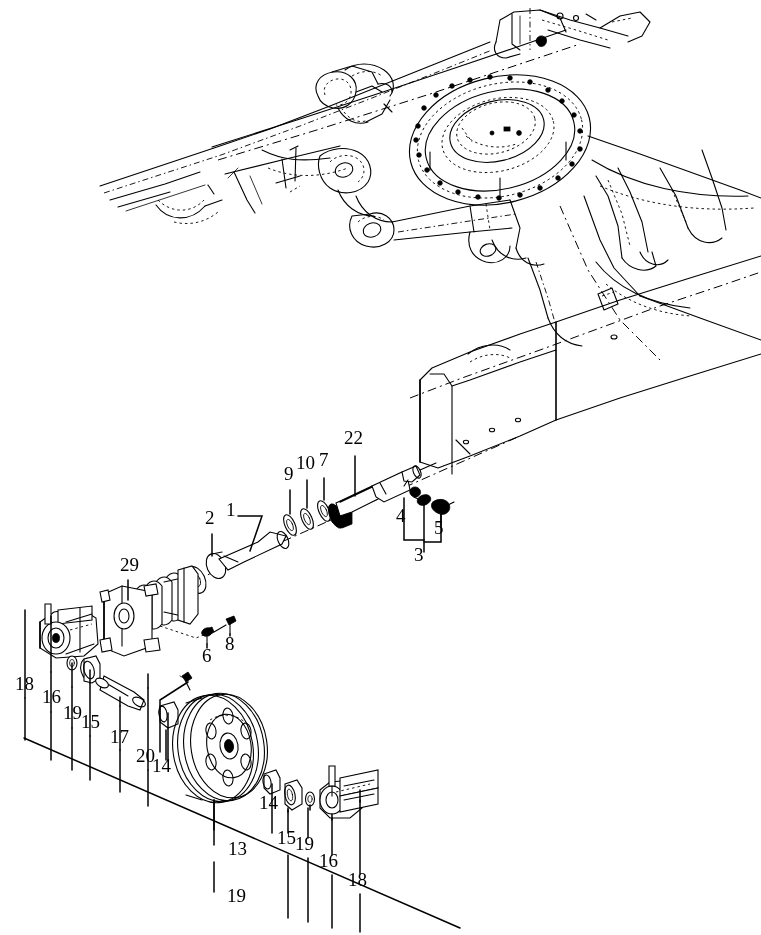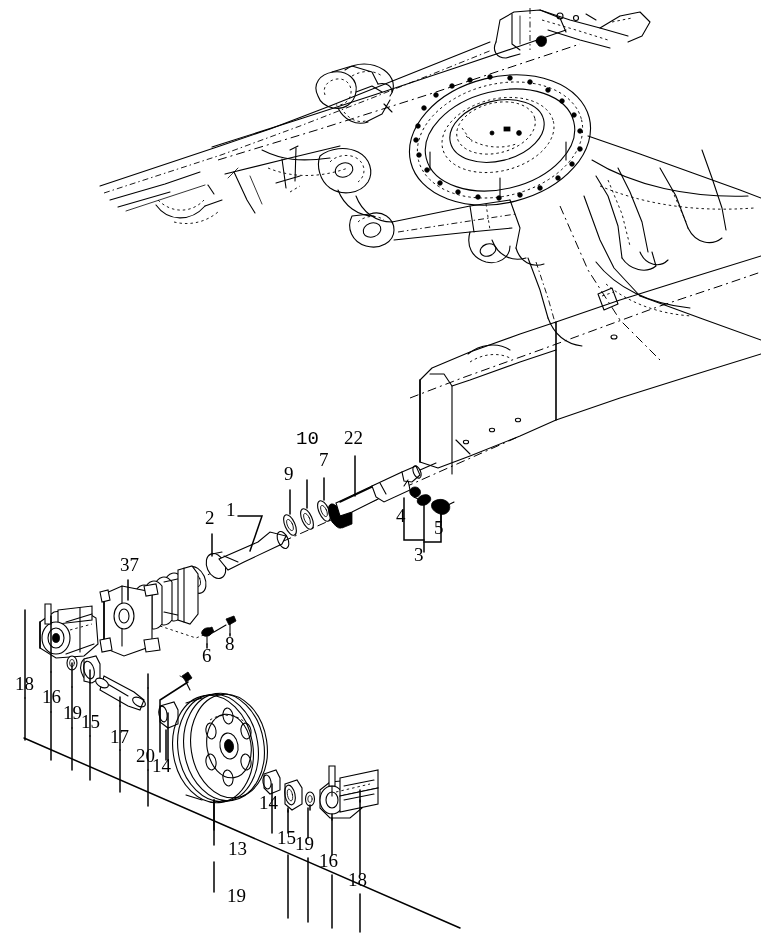--- a/index.html
+++ b/index.html
@@ -459,31 +459,31 @@
 
   <div class="callout" style="left:226px; top:500px;">1</div>
   <div class="callout" style="left:205px; top:508px;">2</div>
   <div class="callout" style="left:414px; top:545px;">3</div>
   <div class="callout" style="left:396px; top:506px;">4</div>
   <div class="callout" style="left:434px; top:518px;">5</div>
   <div class="callout" style="left:202px; top:646px;">6</div>
   <div class="callout" style="left:319px; top:450px;">7</div>
   <div class="callout" style="left:225px; top:634px;">8</div>
   <div class="callout" style="left:284px; top:464px;">9</div>
-  <div class="callout" style="left:296px; top:430px;font-family:Liberation Mono, monospace;">10</div>
+  <div class="callout" style="left:296px; top:453px;">10</div>
   <div class="callout" style="left:227px; top:886px;">19</div>
   <div class="callout" style="left:228px; top:839px;">13</div>
   <div class="callout" style="left:152px; top:756px;">14</div>
   <div class="callout" style="left:259px; top:793px;">14</div>
   <div class="callout" style="left:81px;  top:712px;">15</div>
   <div class="callout" style="left:277px; top:828px;">15</div>
   <div class="callout" style="left:42px;  top:687px;">16</div>
   <div class="callout" style="left:319px; top:851px;">16</div>
   <div class="callout" style="left:110px; top:727px;">17</div>
   <div class="callout" style="left:15px;  top:674px;">18</div>
   <div class="callout" style="left:348px; top:870px;">18</div>
   <div class="callout" style="left:63px;  top:703px;">19</div>
   <div class="callout" style="left:295px; top:834px;">19</div>
   <div class="callout" style="left:136px; top:746px;">20</div>
-  <div class="callout" style="left:120px; top:555px;">37</div>
+  <div class="callout" style="left:120px; top:555px;">29</div>
   <div class="callout" style="left:344px; top:428px;">22</div>
 
 </div>
 
 </body></html>

